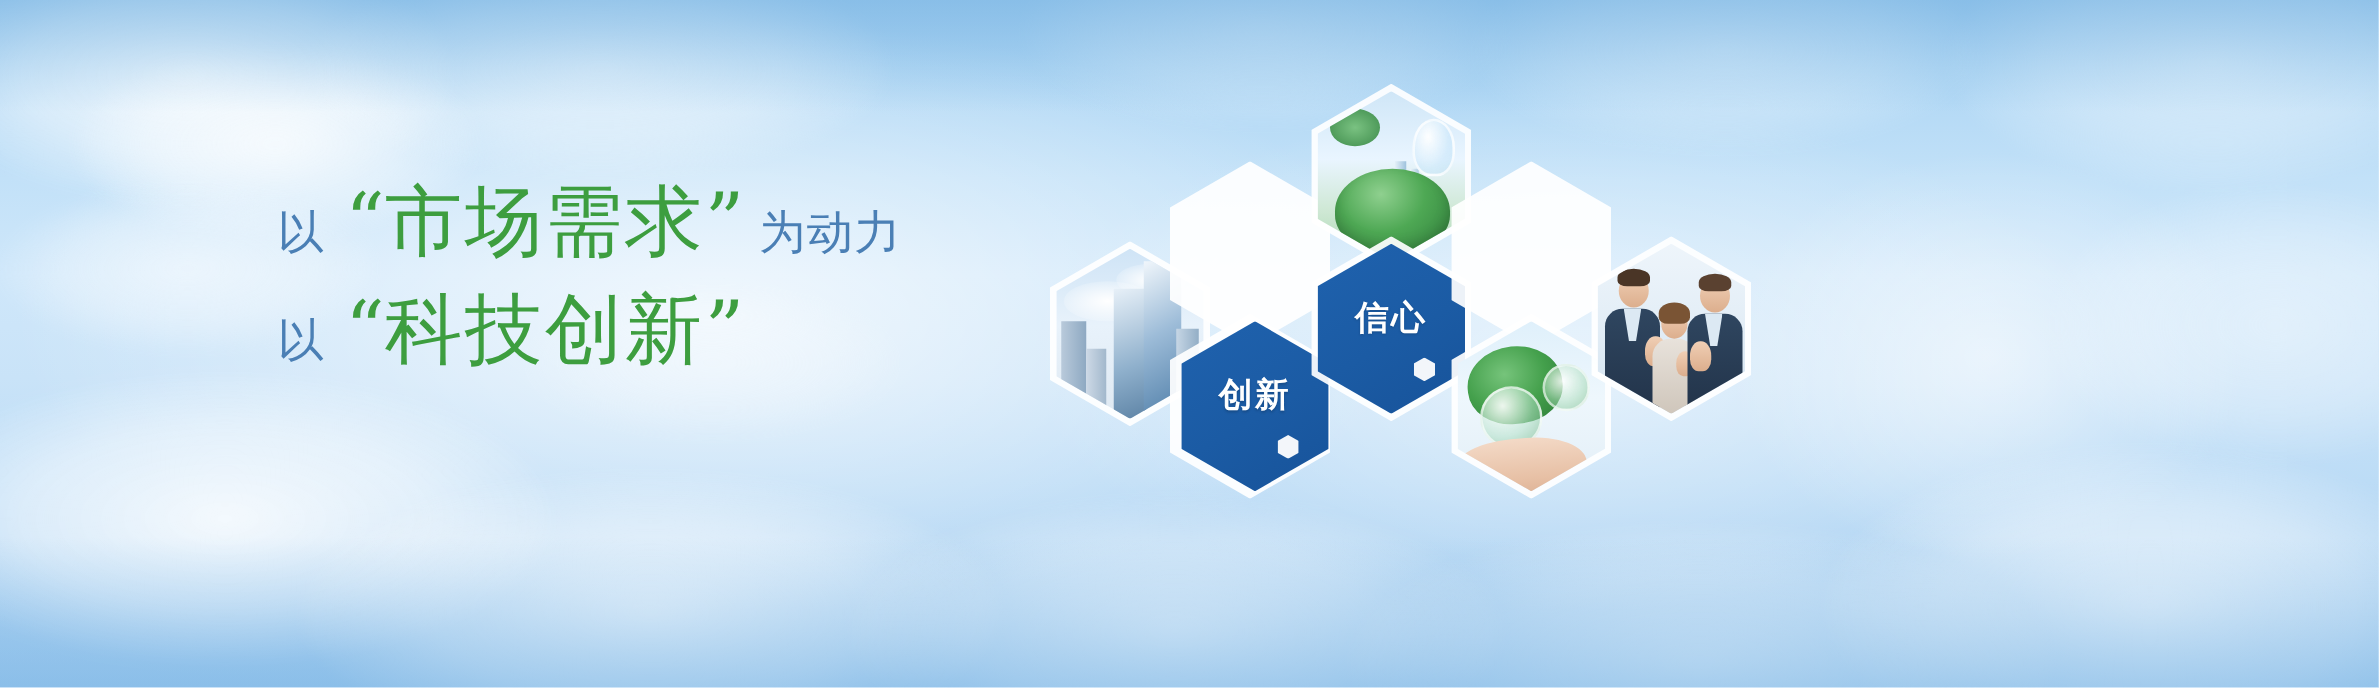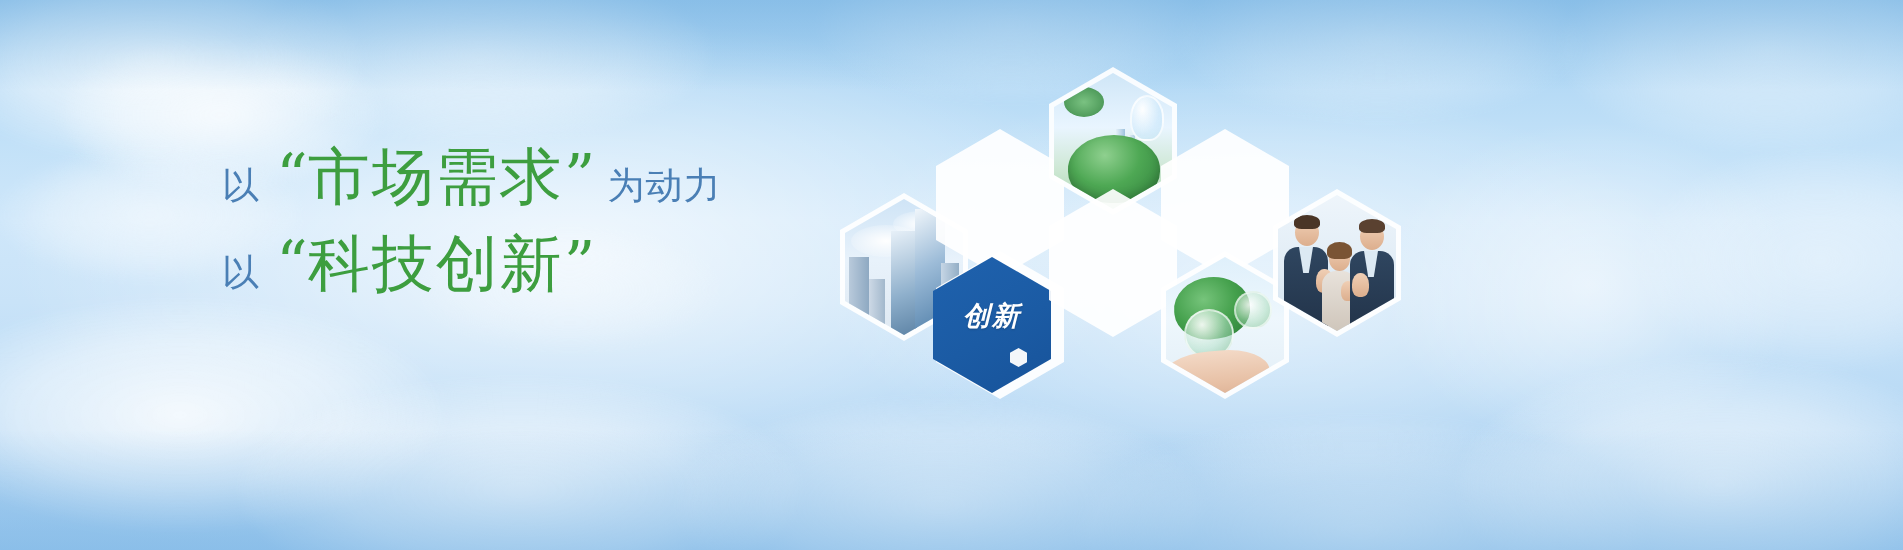--- a/index.html
+++ b/index.html
@@ -327,37 +327,41 @@
           <div class="b b2"></div>
           <div class="b b3"></div>
         <div class="b b4"></div>
           <div class="b b5"></div>
       </div>
     </div>
 
     <div class="hex-ring" style="left:106px; top:74px;"></div>
 
     <div class="hex-ring" style="left:106px; top:196px;"></div>
-    <div class="hex hex-blue" style="left:103px; top:202px;font-style:italic;">
+    <div class="hex hex-blue" style="left:115px; top:202px;">
       <span class="hex-label">创新</span>
       <span class="hex-dot"></span>
     </div>
 
     <div class="hex-ring" style="left:219px; top:12px;"></div>
     <div class="hex" style="left:224px; top:18px;">
       <div class="photo-inner sc-eco">
         <div class="leafy"></div>
         <div class="tower"></div>
           <div class="tower2"></div>
         <div class="bulb"></div>
         <div class="globe"></div>
       </div>
     </div>
 
     <div class="hex-ring" style="left:219px; top:134px;"></div>
+    <div class="hex hex-blue" style="left:224px; top:140px;">
+      <span class="hex-label">信心</span>
+      <span class="hex-dot"></span>
+    </div>
 
     <div class="hex-ring" style="left:331px; top:74px;"></div>
 
     <div class="hex-ring" style="left:331px; top:196px;"></div>
     <div class="hex" style="left:336px; top:202px;">
       <div class="photo-inner sc-hand">
         <div class="heart"></div>
         <div class="sprout"></div>
         <div class="ball"></div>
         <div class="palm"></div>

